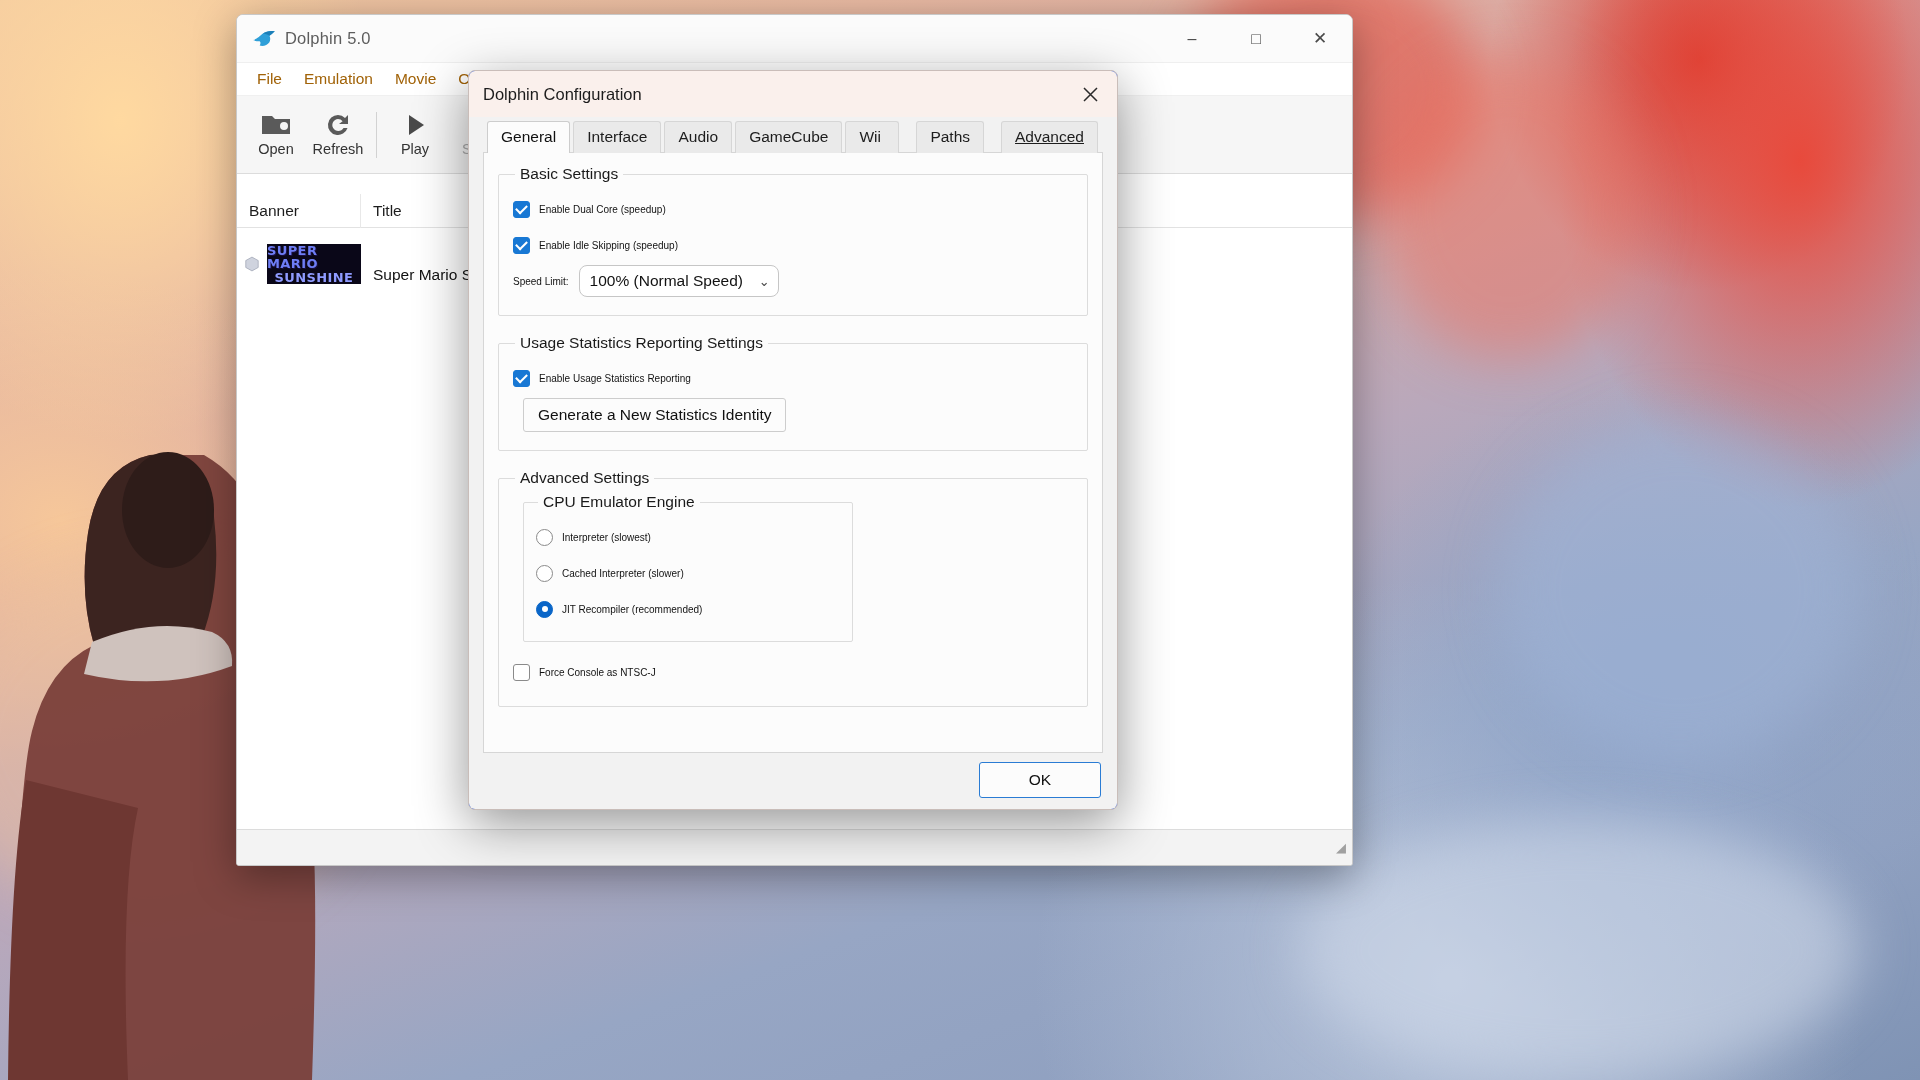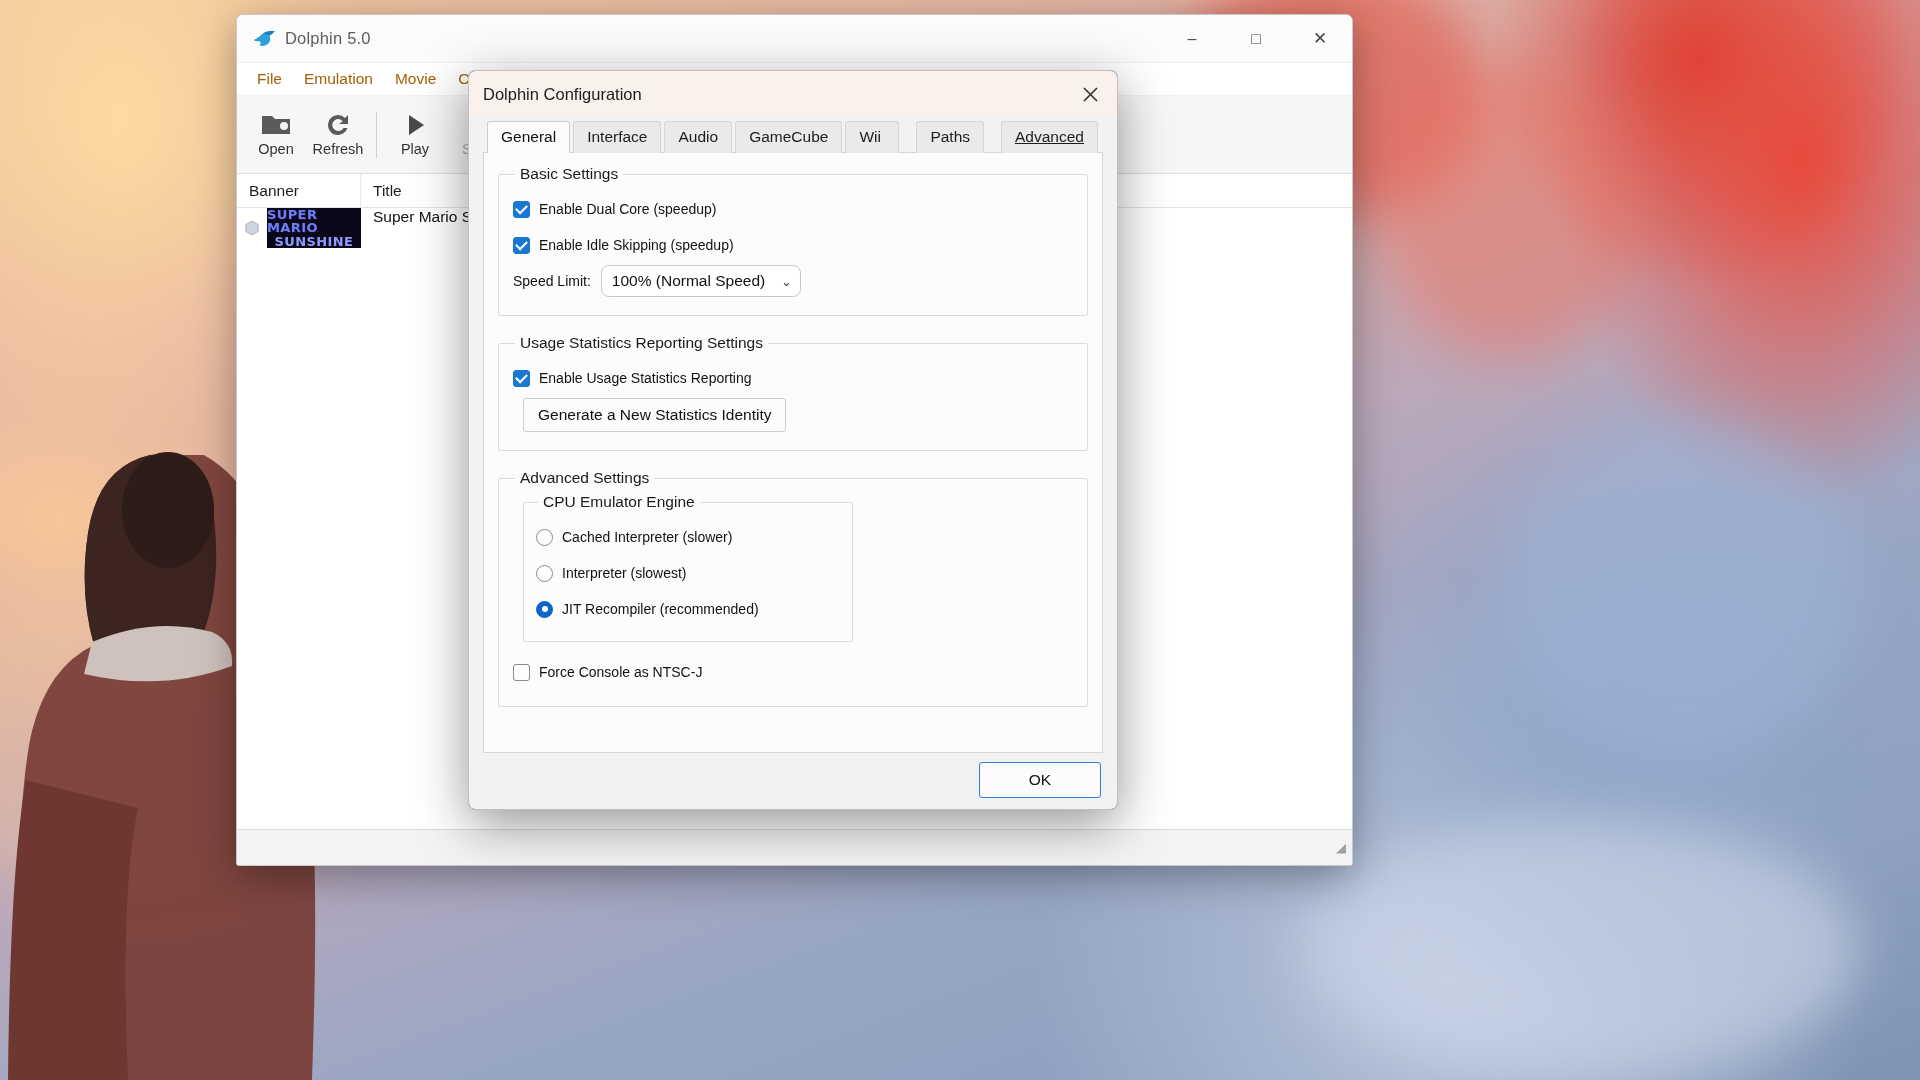--- a/index.html
+++ b/index.html
@@ -79,25 +79,25 @@
     align-items: center; justify-content: center; gap: 3px;
     font-size: 14.5px; color: #333;
   }
   .tb-btn.disabled { color: #a9a9a9; }
   .tb-sep { width: 1px; height: 46px; background: #d2d2d2; margin: 0 7px; }
 
   #list-header {
     height: 34px; display: flex; align-items: center;
     background: #ffffff;
     border-bottom: 1px solid #e2e2e2;
-    font-size: 15.5px; color: #1d1d1d;
+    font-size: 15.5px; color: #1d1d1d; margin-top: 20px;
   }
   #list-header .col { padding-left: 12px; border-right: 1px solid #e8e8e8; height: 34px; line-height: 34px; }
 
-  #list-row { height: 56px; display: flex; align-items: flex-start; font-size: 15.5px; }
+  #list-row { height: 56px; display: flex; align-items: flex-end; font-size: 15.5px; }
   .banner-img {
     width: 136px; height: 40px;
     background: #0a0718;
     display: flex; flex-direction: column; align-items: center; justify-content: center;
     line-height: 1;
   }
   .banner-l1 { color: #6e7ef5; font-size: 13px; font-weight: bold; letter-spacing: .4px;
                text-shadow: 1px 1px 0 #1b1040; font-family: "DejaVu Sans", sans-serif; }
   .banner-l2 { color: #8f9bff; font-size: 13px; font-weight: bold; letter-spacing: .4px; margin-top: 1px;
                font-family: "DejaVu Sans", sans-serif; }
@@ -165,21 +165,21 @@
     border-radius: 2px;
     margin: 0 0 18px 0;
     padding: 6px 14px 14px 14px;
   }
   fieldset.group > legend {
     font-size: 15.5px; color: #1a1a1a; padding: 0 5px; margin-left: 2px;
   }
   fieldset.group.inner { margin: 0 6px 14px 0; padding: 6px 0 12px 12px; }
 
   .row { display: flex; align-items: center; min-height: 32px; margin: 4px 0; }
-  .label { font-size: 14px; color: #121212; }
+  .label { font-size: 10px; color: #121212; }
 
   .cb {
     width: 17px; height: 17px; border-radius: 3px;
     border: 1px solid #8a8a8a; background: #fff;
     display: inline-flex; align-items: center; justify-content: center;
     margin-right: 9px; flex: 0 0 auto;
   }
   .cb.checked { background: #1878d4; border-color: #1878d4; }
   .cb.checked::after {
     content: ""; width: 5px; height: 9px;
@@ -405,25 +405,25 @@
       </fieldset>
 
       <fieldset class="group">
         <legend>Advanced Settings</legend>
 
         <fieldset class="group inner" style="margin-left:10px;margin-right:auto;max-width:330px;">
           <legend>CPU Emulator Engine</legend>
 
           <div class="row">
             <span class="rb"></span>
-            <span class="label">Cached Interpreter (slower)</span>
+            <span class="label">Interpreter (slowest)</span>
           </div>
           <div class="row">
             <span class="rb"></span>
-            <span class="label">Interpreter (slowest)</span>
+            <span class="label">Cached Interpreter (slower)</span>
           </div>
           <div class="row">
             <span class="rb checked"></span>
             <span class="label">JIT Recompiler (recommended)</span>
           </div>
         </fieldset>
 
         <div class="row">
           <span class="cb"></span>
           <span class="label">Force Console as NTSC-J</span>

